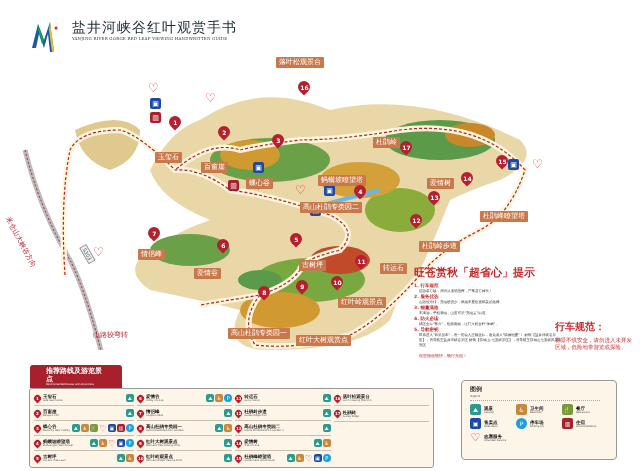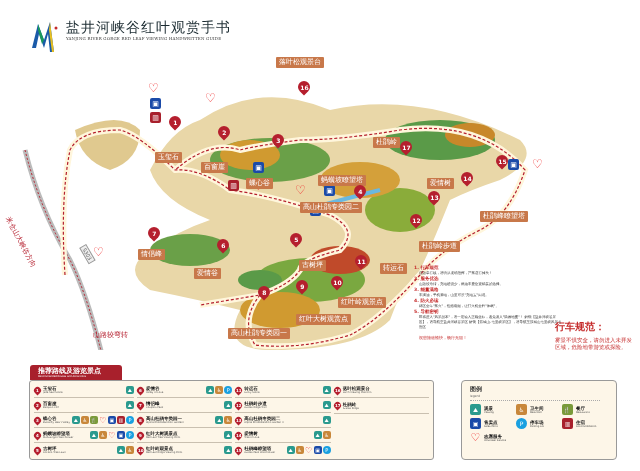--- a/index.html
+++ b/index.html
@@ -1,35 +1,35 @@
 <!DOCTYPE html>
 <html><head>
 <meta charset="utf-8">
 <style>
 *{box-sizing:border-box;margin:0;padding:0}
 body{width:640px;height:471px;background:#fff;font-family:"DejaVu Sans",sans-serif;position:relative;overflow:hidden}
 .header{position:absolute;left:30px;top:18px;display:flex;align-items:flex-start}
 .logo{width:30px;height:38px;position:relative}
-.title-wrap{margin-left:6px}
+.title-wrap{margin-left:12px}
 .title{font-family:"DejaVu Serif",serif;font-size:14px;color:#1a2a30;letter-spacing:1px;line-height:18px}
 .subtitle{font-family:"DejaVu Serif",serif;font-size:4px;color:#333;letter-spacing:.2px}
 .map{position:absolute;left:0;top:50px;width:640px;height:300px}
 .label{position:absolute;background:#c8784a;color:#fff;font-size:7px;padding:1px 3px;border-radius:1px;white-space:nowrap;line-height:9px}
 .pin{position:absolute;width:12px;height:12px;border-radius:50% 50% 50% 0;transform:rotate(-45deg);background:#b51f2e;display:flex;align-items:center;justify-content:center}
 .pin span{transform:rotate(45deg);color:#fff;font-size:6px;font-weight:bold}
 .tips{position:absolute;left:414px;top:265px;width:150px}
 .tips-title{font-size:11px;color:#c52a2a;font-weight:bold;margin-bottom:3px}
 .tip-h{font-size:4.5px;color:#c52a2a;font-weight:bold;line-height:6px}
 .tip-b{font-size:3.5px;color:#333;line-height:5px;padding-left:5px}
 .tip-foot{font-size:4px;color:#c52a2a;margin-top:5px;padding-left:5px}
 .special{position:absolute;left:555px;top:320px;width:80px}
 .special-title{color:#c52a2a;font-size:10px;font-weight:bold;margin-bottom:3px}
 .special-body{color:#c52a2a;font-size:5.5px;line-height:7px}
 .routes{position:absolute;left:29px;top:365px;width:405px}
-.routes-head{background:#a8202c;color:#fff;border-radius:3px 3px 0 0;width:92px;padding:2px 8px;margin-left:1px}
+.routes-head{background:#a8202c;color:#fff;border-radius:3px 3px 0 0;width:92px;padding:2px 16px;margin-left:1px}
 .routes-head .t{font-family:"DejaVu Serif",serif;font-size:7px;font-weight:bold;line-height:8px}
 .routes-head .s{font-size:2.5px;line-height:3px}
 .routes-box{background:#fdf6e8;border:1px solid #999;border-radius:3px;height:80px;display:flex;padding:2px 4px;gap:3px}
 .col{flex:1;display:flex;flex-direction:column}
 .row{flex:1;display:flex;align-items:center;border-bottom:1px solid #c9c0b0;gap:2px;position:relative}
 .row:last-child{border-bottom:none}
 .rpin{width:7px;height:7px;border-radius:50% 50% 50% 0;transform:rotate(-45deg);background:#b51f2e;flex:none;display:flex;align-items:center;justify-content:center}
 .rpin span{transform:rotate(45deg);color:#fff;font-size:4px;font-weight:bold}
 .rtxt{display:flex;flex-direction:column;flex:1;min-width:0}
 .rcn{font-size:4.5px;color:#222;font-weight:bold;line-height:5px}
@@ -120,21 +120,21 @@
   <div class="label" style="left:373px;top:87px">杜鹃岭</div>
   <div class="label" style="left:427px;top:128px">爱情树</div>
   <div class="label" style="left:480px;top:161px">杜鹃峰瞭望塔</div>
   <div class="label" style="left:300px;top:152px">高山杜鹃专类园二</div>
   <div class="label" style="left:419px;top:191px">杜鹃岭步道</div>
   <div class="label" style="left:138px;top:199px">情侣峰</div>
   <div class="label" style="left:194px;top:218px">爱情谷</div>
   <div class="label" style="left:299px;top:210px">古树坪</div>
   <div class="label" style="left:380px;top:213px">转运石</div>
   <div class="label" style="left:338px;top:247px">红叶岭观景点</div>
-  <div class="label" style="left:296px;top:264px">红叶大树观赏点</div>
+  <div class="label" style="left:296px;top:285px">红叶大树观赏点</div>
   <div class="label" style="left:228px;top:278px">高山杜鹃专类园一</div>
 
   <div class="pin" style="left:169px;top:66px">
       <span>1</span>
     </div>
   <div class="pin" style="left:218px;top:76px">
       <span>2</span>
     </div>
   <div class="pin" style="left:272px;top:84px">
       <span>3</span>
@@ -181,20 +181,21 @@
   <div class="pin" style="left:400px;top:91px">
       <span>17</span>
     </div>
 
   <div class="road-lbl" style="left:12px;top:165px;transform:rotate(62deg);transform-origin:left top">米仓山大峡谷方向</div>
   <div class="road-lbl" style="left:78px;top:200px;background:#eee;color:#555;border:1px solid #999;font-size:5px;padding:0 2px;transform:rotate(60deg)">S303</div>
   <div class="road-lbl" style="left:93px;top:280px">山路较弯转</div>
 </div>
 
 <div class="tips">
+  <div class="tips-title">旺苍赏秋「超省心」提示</div>
   <div class="tip-h">1. 行车规范</div>
   <div class="tip-b">道路单行线，请听从现场指挥，严禁逆行掉头！</div>
   <div class="tip-h">2. 服务优选</div>
   <div class="tip-b">山路较弯转，充电桩较少，燃油车是您更稳妥的选择。</div>
   <div class="tip-h">3. 能量满格</div>
   <div class="tip-b">车满油，手机满电，山里可没"充电宝"闪现。</div>
   <div class="tip-h">4. 防火必读</div>
   <div class="tip-b">林区全年"禁火"，包括吸烟，让打火机全程"休眠"。</div>
   <div class="tip-h">5. 导航密钥</div>
   <div class="tip-b">即将进入"风景副本"，请一定输入正确坐标，避免误入"隐藏地图"！ 解锁【盐井河峡谷景区】，请导航至盐井河峡谷景区 解锁【鼓城山-七里峡景区】，请导航至鼓城山七里峡风景名胜区</div>

